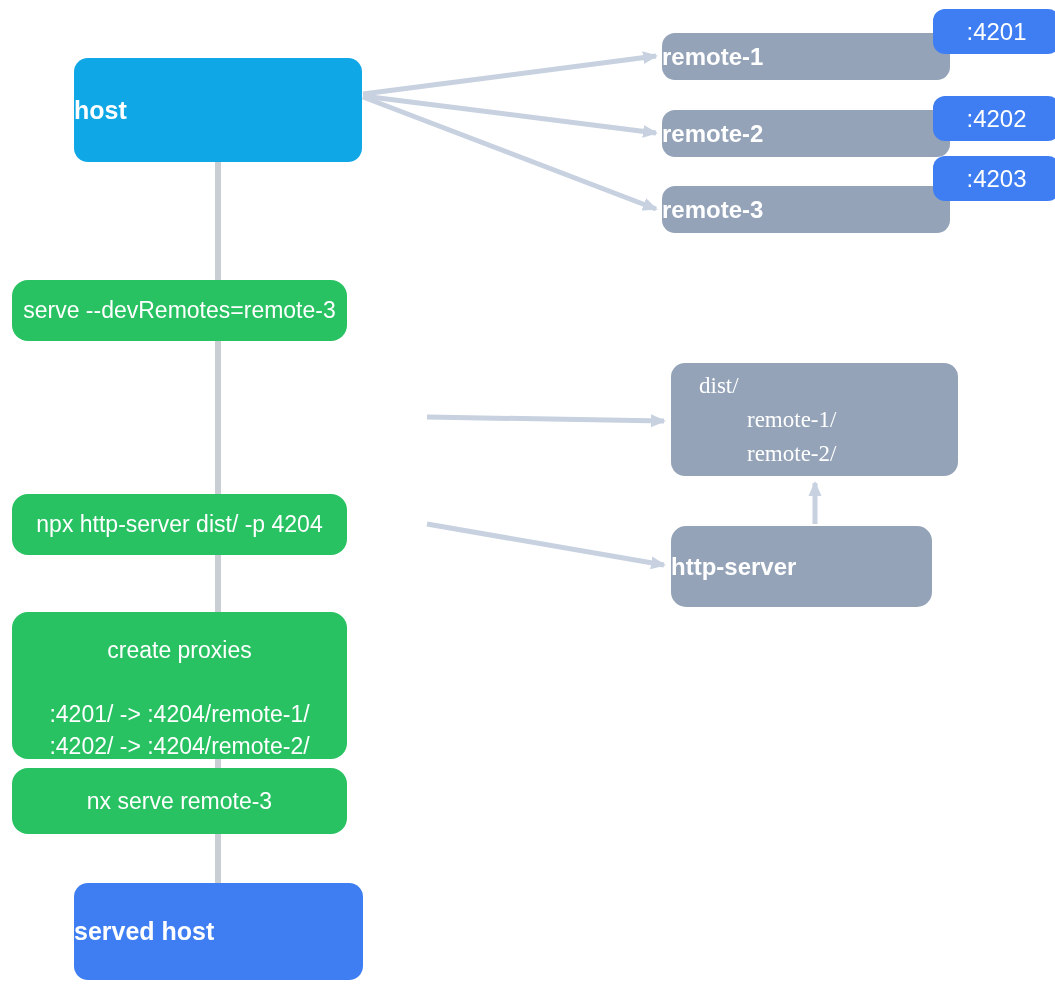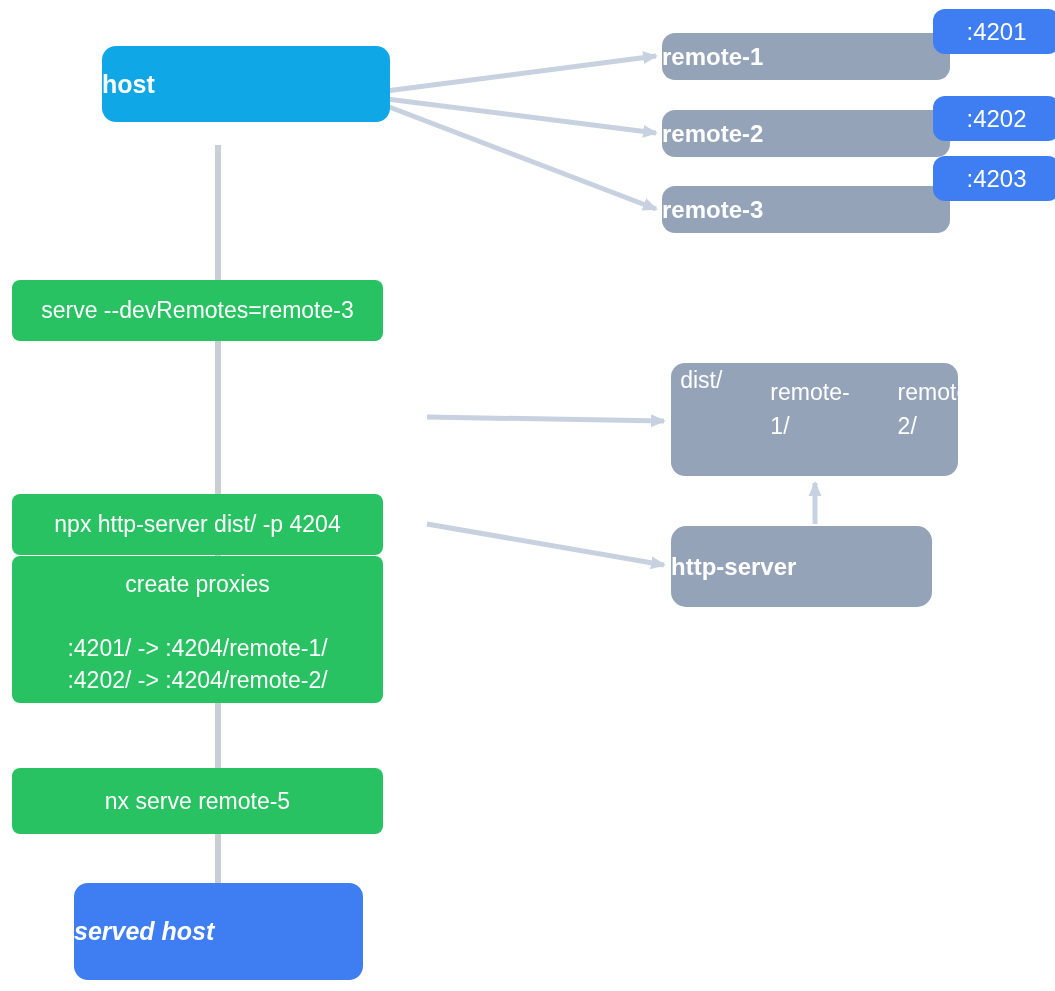--- a/index.html
+++ b/index.html
@@ -19,60 +19,61 @@
   svg.connectors{position:absolute;left:0;top:0;width:1055px;height:991px;}
   .edge{stroke:var(--connector);stroke-width:5;fill:none;}
   .edge.trunk{stroke:var(--trunk);stroke-width:6;}
   .arrowhead{fill:var(--connector);}
   .node{
     position:absolute;color:var(--text-white);
     display:flex;align-items:center;
     box-sizing:border-box;
   }
   .node-host{
-    left:74px;top:46px;width:288px;height:76px;background:var(--host-blue);
-    border-radius:14px;font-weight:bold;font-size:25px;margin-left:28px;
+    left:74px;top:58px;width:288px;height:104px;background:var(--host-blue);
+    border-radius:14px;font-weight:bold;font-size:25px;
   }
   .node-remote{
     left:662px;width:288px;height:47px;background:var(--gray);
     border-radius:13px;font-weight:bold;font-size:24px;
   }
   .remote-0{top:33px}.remote-1{top:110px}.remote-2{top:186px}
   .port-badge{
     position:absolute;left:917px;width:127px;height:45px;background:var(--accent-blue);
     border-radius:12px;color:var(--text-white);font-size:24px;
     display:flex;align-items:center;justify-content:center;margin-left:16px;
   }
   .badge-0{top:9px}.badge-1{top:96px}.badge-2{top:156px}
   .step{
-    position:absolute;left:12px;width:371px;background:var(--green);
-    border-radius:8px;color:var(--text-white);font-size:23px;text-align:left;
+    position:absolute;left:12px;width:335px;background:var(--green);
+    border-radius:16px;color:var(--text-white);font-size:23px;text-align:left;
     display:flex;flex-direction:column;align-items:center;justify-content:center;
     box-sizing:border-box;line-height:33px;
   }
   .step-0{top:280px;height:61px}
   .step-1{top:377px;height:81px}
   .step-2{top:494px;height:61px}
-  .step-3{top:556px;height:147px;justify-content:flex-start;padding-top:12px}
+  .step-3{top:612px;height:147px;justify-content:flex-start;padding-top:22px}
   .step-3 .proxy-rules{margin-top:31px;line-height:32px}
   .step-4{top:768px;height:66px}
   .node-dist{
     left:671px;top:363px;width:287px;height:113px;background:var(--gray);
     border-radius:14px;font-size:23px;line-height:34px;
-    flex-direction:row;align-items:flex-start;justify-content:center;
+    flex-direction:column;align-items:flex-start;justify-content:center;
     padding-left:28px;
+    font-family:Liberation Serif, serif;
   }
-  .dist-item{padding-left:48px;margin-top:12px;}
+  .dist-item{padding-left:48px;}
   .node-http{
     left:671px;top:526px;width:261px;height:81px;background:var(--gray);
     border-radius:15px;font-weight:bold;font-size:24px;
   }
   .node-served{
     left:74px;top:883px;width:289px;height:97px;background:var(--accent-blue);
-    border-radius:14px;font-weight:bold;font-size:25px;font-style:italic;
+    border-radius:14px;font-weight:bold;font-size:25px;
   }
 </style>
 </head>
 <body>
 
 <div class="canvas">
 
   <svg class="connectors" viewBox="0 0 1055 991" xmlns="http://www.w3.org/2000/svg">
     <defs>
       <marker id="arrowhead" markerUnits="userSpaceOnUse" markerWidth="16" markerHeight="14" refX="13" refY="7" orient="auto">
@@ -123,21 +124,21 @@
 
   <div class="step step-3">
     <div>create proxies</div>
     <div class="proxy-rules">
       <div>:4201/ -&gt; :4204/remote-1/</div>
       <div>:4202/ -&gt; :4204/remote-2/</div>
     </div>
   </div>
 
   <div class="step step-4">
-    <div>nx serve remote-5</div>
+    <div>nx serve remote-3</div>
   </div>
 
   <div class="node node-dist">
     <div>dist/</div>
     <div class="dist-item">remote-1/</div>
     <div class="dist-item">remote-2/</div>
   </div>
 
   <div class="node node-http">
     <span>http-server</span>

